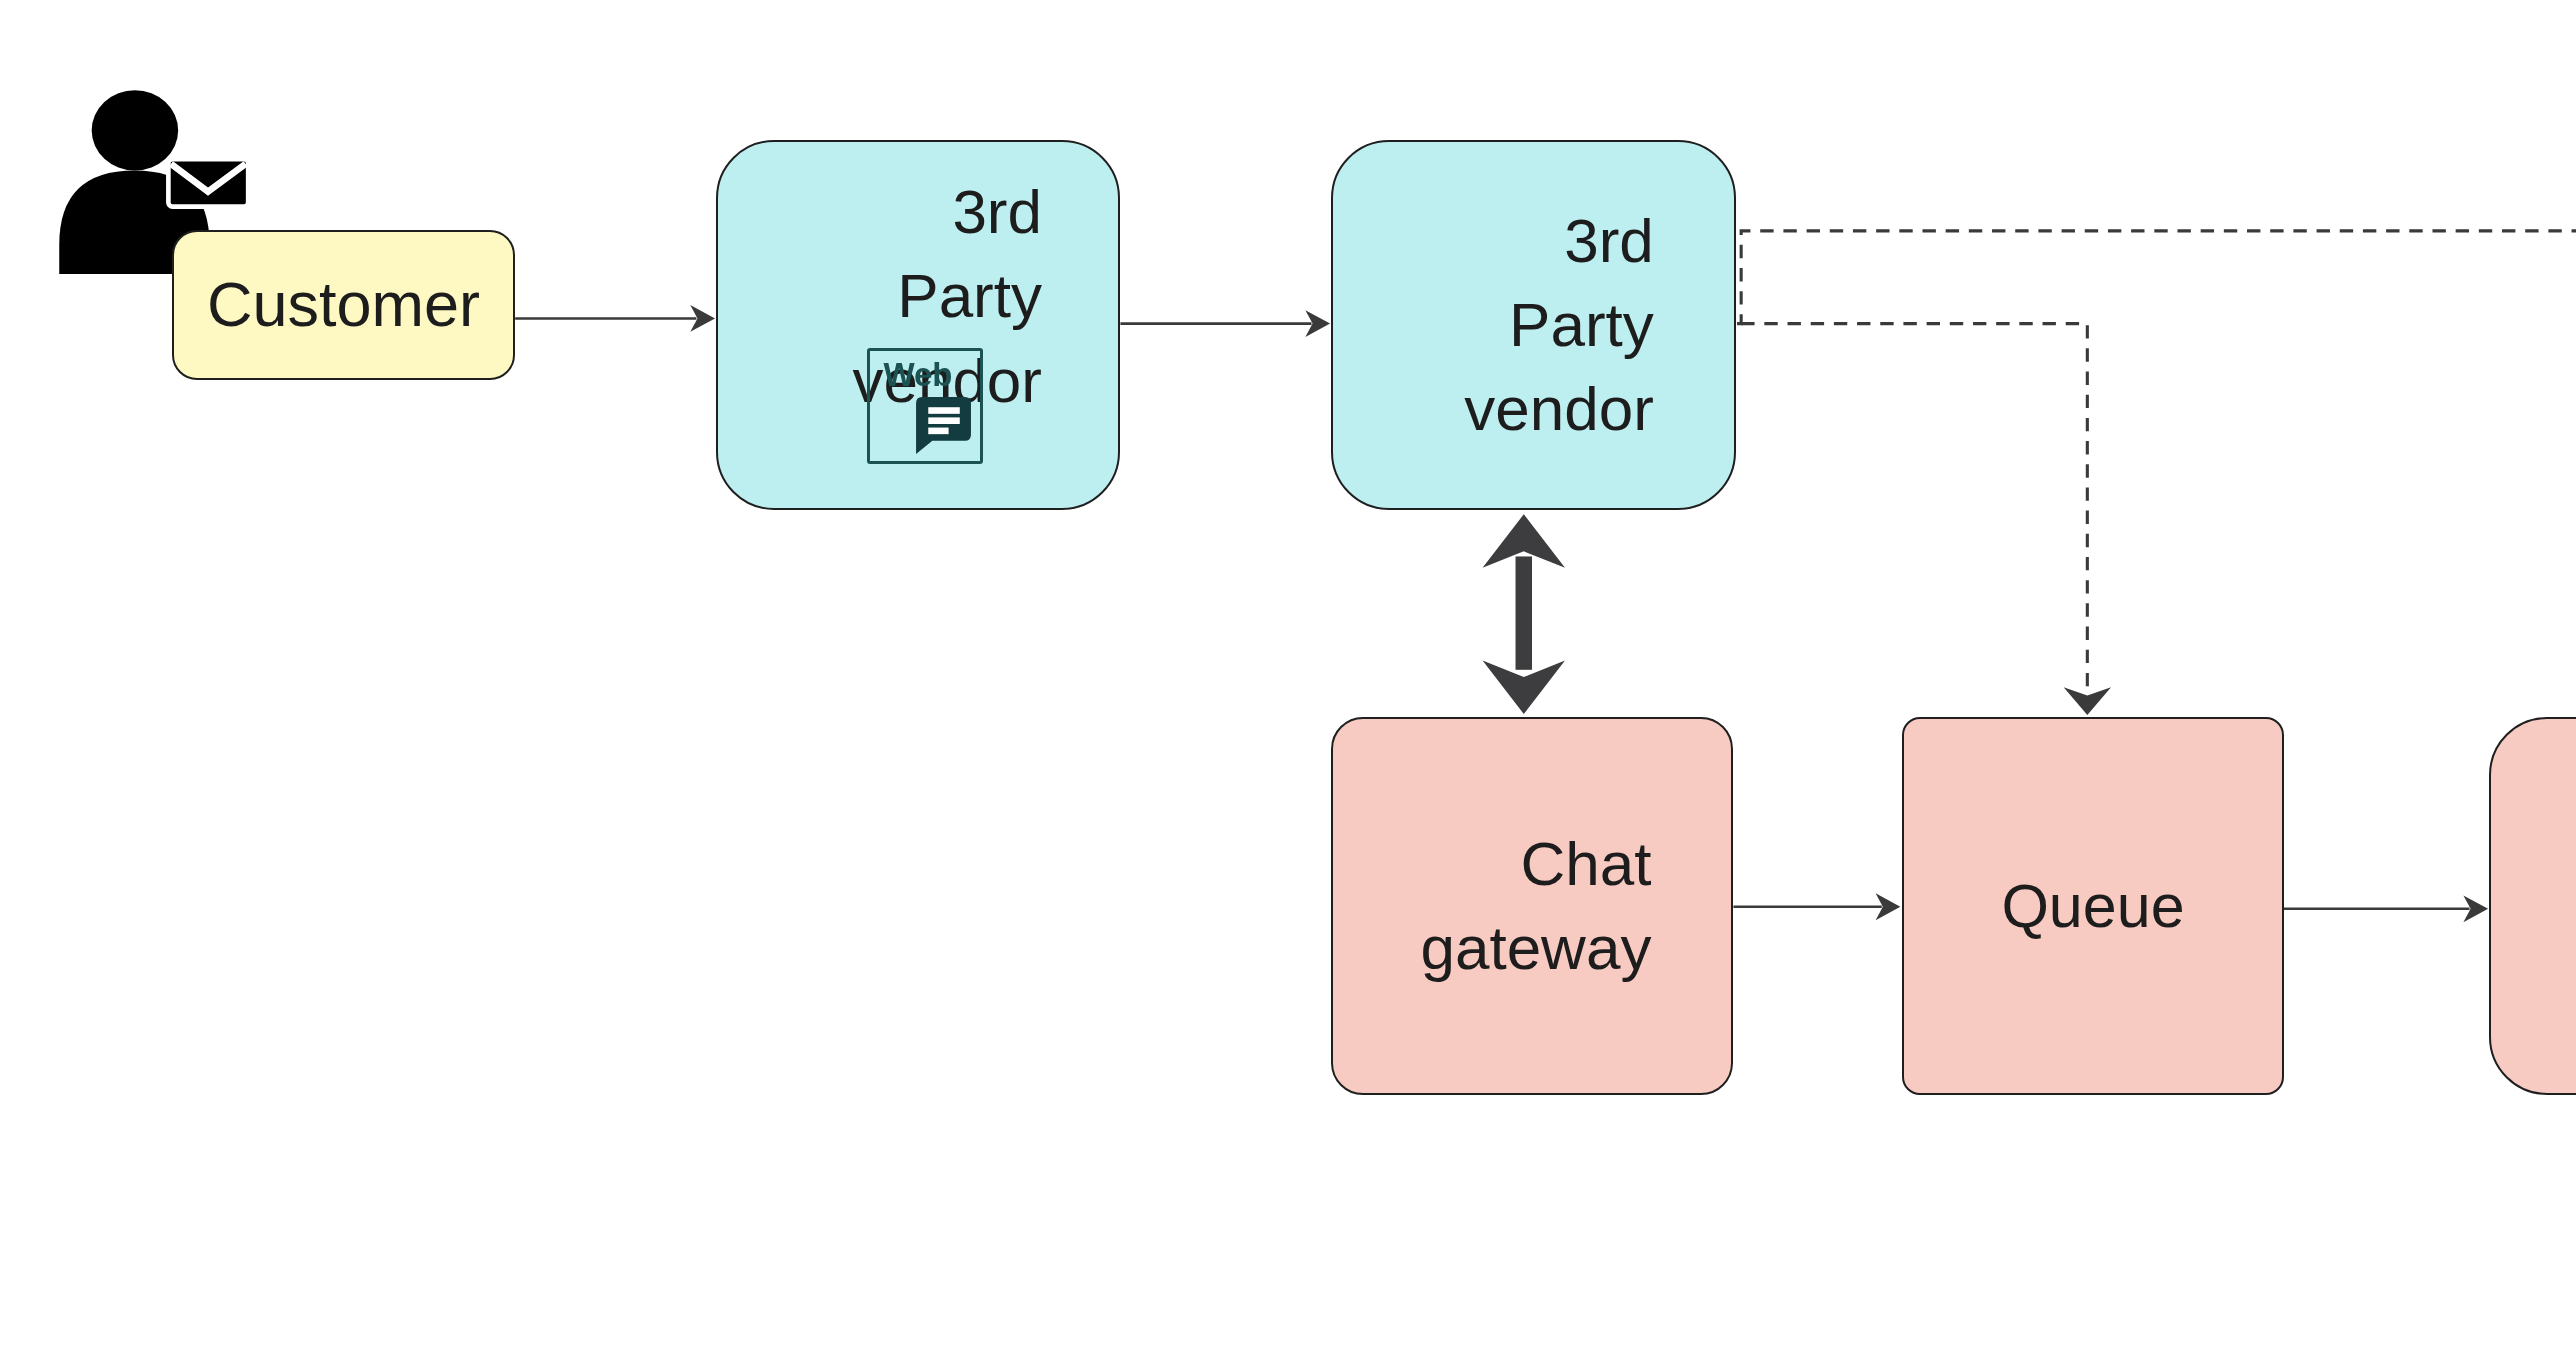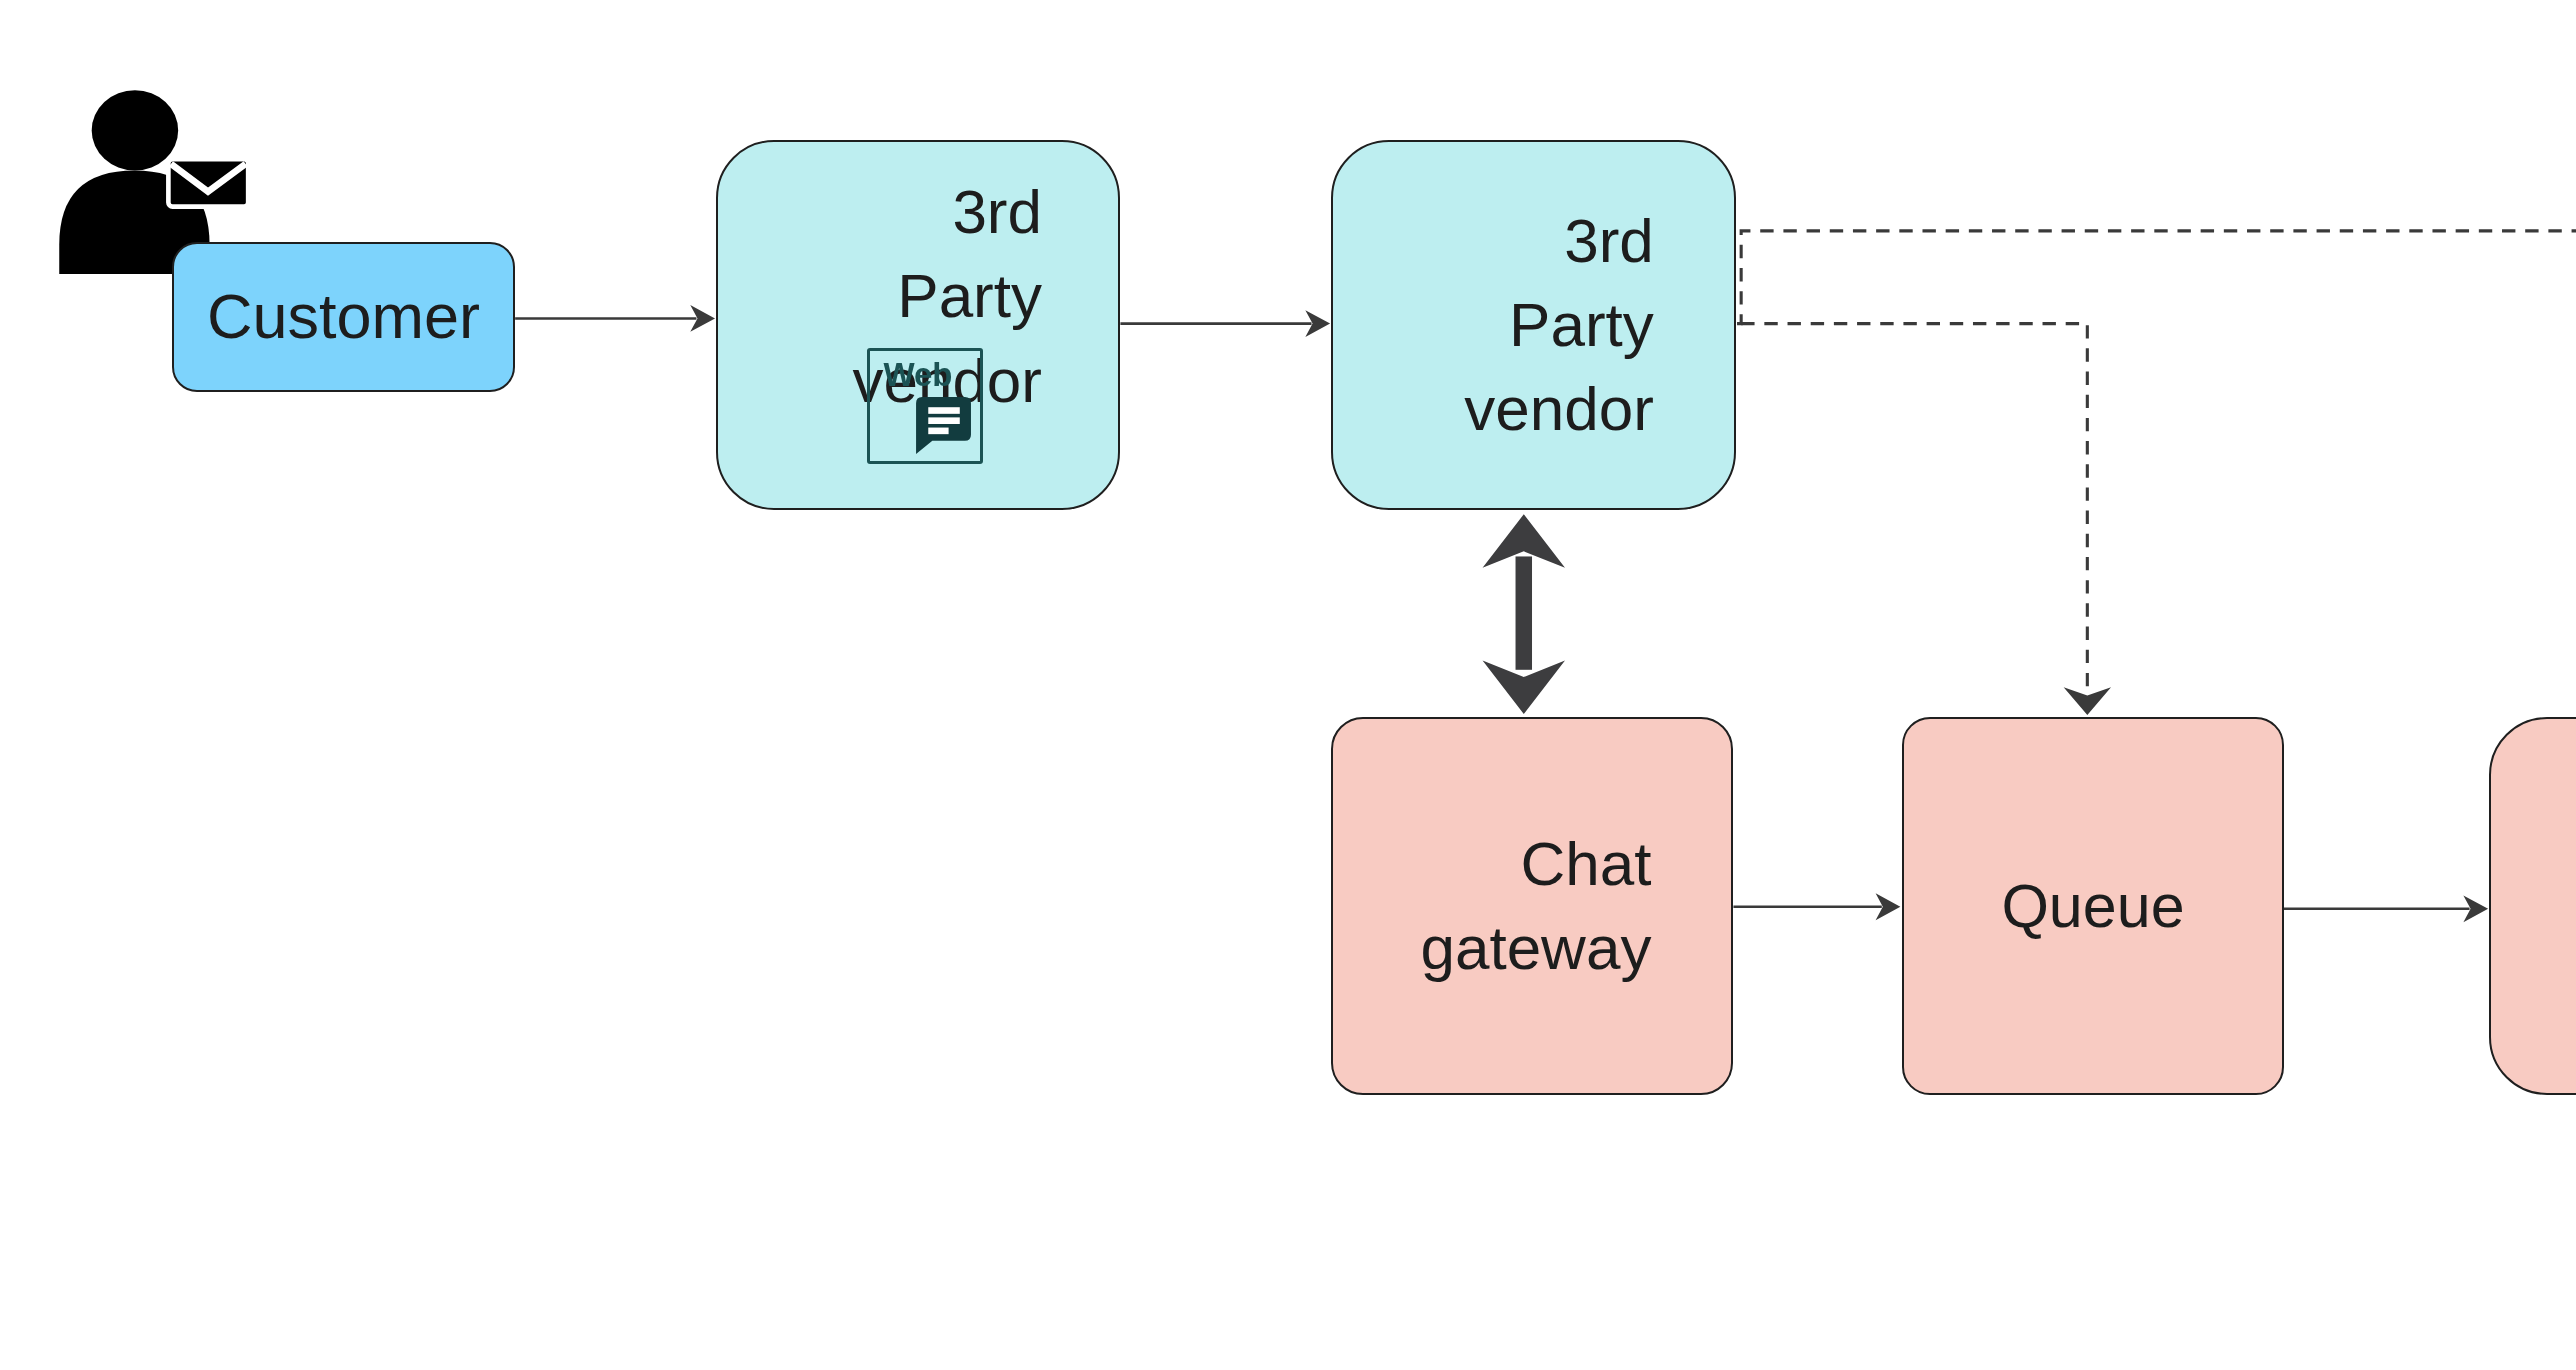--- a/index.html
+++ b/index.html
@@ -18,42 +18,42 @@
     border:2.6px solid #1f1f1f;
     display:flex;
     align-items:center;
     justify-content:center;
     text-align:right;
     line-height:1.36;
   }
   .node .lbl{display:block;}
   
   .n-customer{
-    left:172px; top:242px; width:343px; height:150px;
-    border-radius:25px; background:#7dd3fc; font-size:63px;
+    left:172px; top:230px; width:343px; height:150px;
+    border-radius:25px; background:#fef9c3; font-size:63px;
   }
   .n-vendor-entry{
     left:716px; top:140px; width:404px; height:370px;
     border-radius:58px; background:#bdeef0; font-size:62px;
     align-items:flex-start;
   }
   .n-vendor-entry .lbl{margin-top:28px; width:100%;}
   .n-vendor-hub{
     left:1331px; top:140px; width:405px; height:370px;
     border-radius:58px; background:#bdeef0; font-size:62px;
   }
   .n-vendor-hub .lbl,
   .n-gateway .lbl{width:60%;}
   .n-gateway{
     left:1331px; top:717px; width:402px; height:378px;
     border-radius:32px; background:#f8cbc2; font-size:62px;
   }
   .n-queue{
     left:1902px; top:717px; width:382px; height:378px;
-    border-radius:28px; background:#f8cbc2; font-size:61px;
+    border-radius:18px; background:#f8cbc2; font-size:61px;
   }
   .n-agent{
     left:2489px; top:717px; width:344px; height:378px;
     border-radius:58px; background:#f8cbc2; font-size:61px;
   }
   
   .web-badge{
     position:absolute;
     left:149px; top:206px; width:116px; height:116px;
     box-sizing:border-box;

